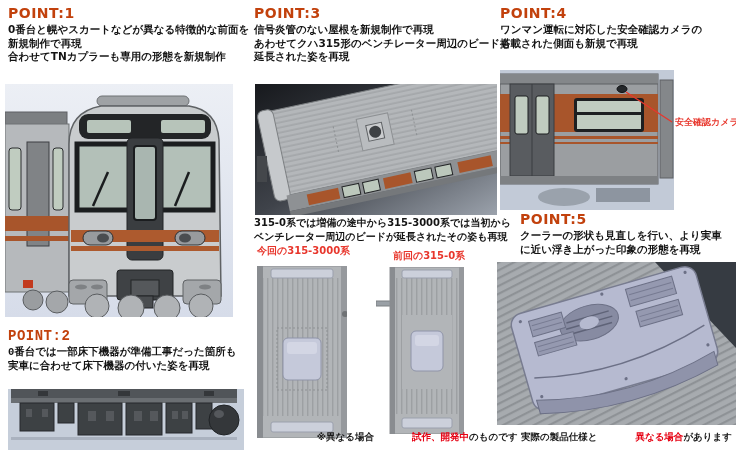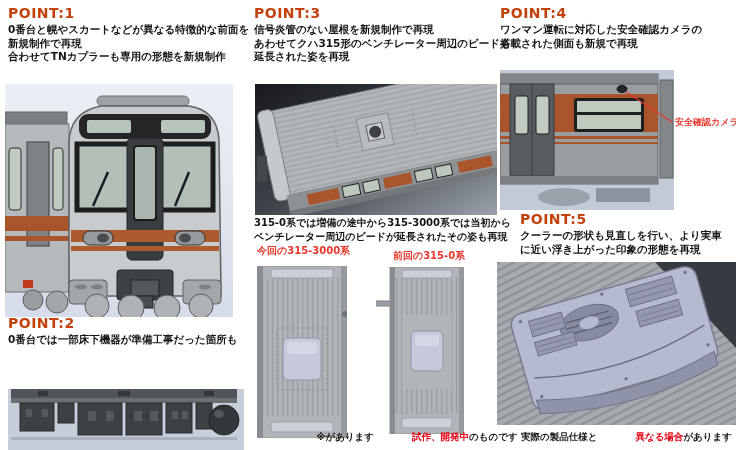--- a/index.html
+++ b/index.html
@@ -85,23 +85,24 @@
       <rect x="126" y="196" width="28" height="16" fill="#55585b" stroke="#232527"></rect>
       <rect x="132" y="212" width="16" height="12" fill="#4a4d50" stroke="#232527"></rect>
 
       <circle cx="92" cy="222" r="12" fill="#b0b3b6" stroke="#5a5d60"></circle>
       <circle cx="126" cy="224" r="13" fill="#b0b3b6" stroke="#5a5d60"></circle>
       <circle cx="162" cy="224" r="13" fill="#b0b3b6" stroke="#5a5d60"></circle>
       <circle cx="196" cy="222" r="12" fill="#b0b3b6" stroke="#5a5d60"></circle>
     </svg>
   </div>
 
-  <div class="abs" style="left:8px; top:314px;">
+  <div class="abs" style="left:8px; top:327px;font-family:Liberation Mono, monospace;">
     <div class="pt-head">POINT:2</div>
     <div class="pt-line">0番台では一部床下機器が準備工事だった箇所も</div>
+    <div class="pt-line">実車に合わせて床下機器の付いた姿を再現</div>
   </div>
 
   <div class="abs" style="left:8px; top:389px;">
     <svg width="236" height="61" viewBox="0 0 236 61">
       <rect width="236" height="61" fill="#c6ceda"></rect>
       <rect x="3" y="0" width="226" height="9" fill="#515559"></rect>
       <rect x="3" y="9" width="226" height="5" fill="#6b6f73"></rect>
       <rect x="30" y="2" width="10" height="5" fill="#34373a"></rect>
       <rect x="110" y="2" width="12" height="5" fill="#34373a"></rect>
       <rect x="196" y="2" width="10" height="5" fill="#34373a"></rect>
@@ -308,16 +309,16 @@
           <circle cx="34" cy="112" r="1.6"></circle>
             <circle cx="208" cy="108" r="1.6"></circle>
           <circle cx="120" cy="30" r="1.6"></circle>
             <circle cx="120" cy="118" r="1.6"></circle>
         </g>
       </g>
     </svg>
   </div>
 
   <div class="abs note" style="right:4px; top:431px;">
-    <span>※があります</span><span class="red">試作、開発中</span><span>のものです 実際の製品仕様と</span><span class="red">異なる場合</span><span>があります</span>
+    <span>※異なる場合</span><span class="red">試作、開発中</span><span>のものです 実際の製品仕様と</span><span class="red">異なる場合</span><span>があります</span>
   </div>
 
 </div>
 
 </body></html>

